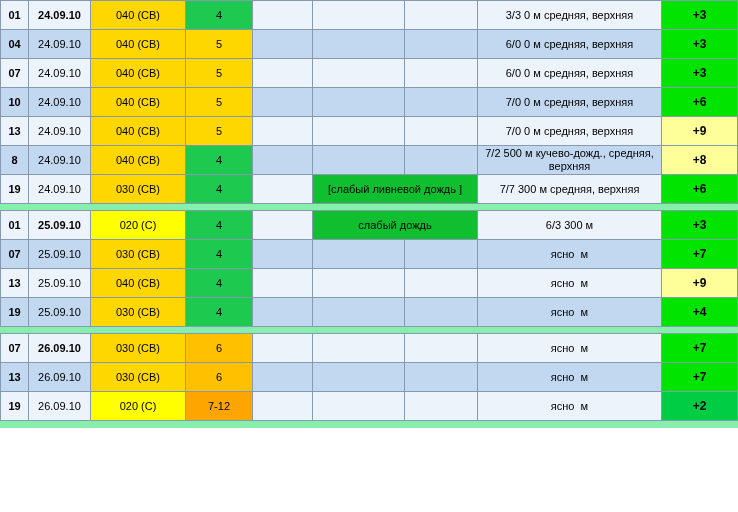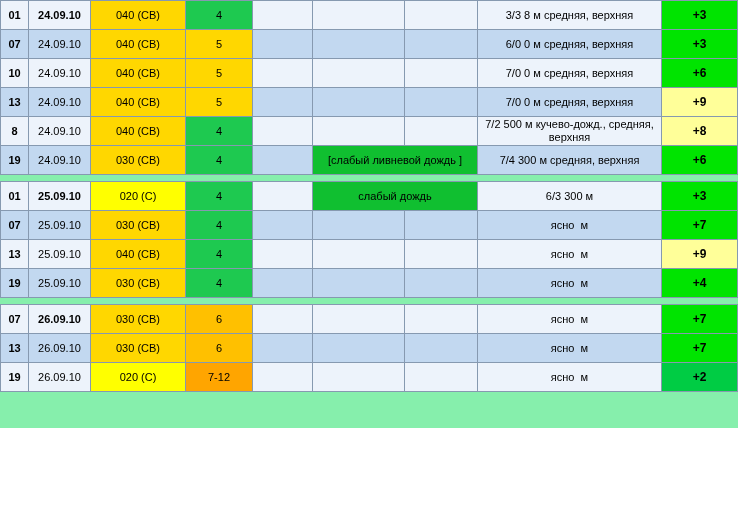--- a/index.html
+++ b/index.html
@@ -72,21 +72,33 @@
     <tbody>
           <tr>
     <td class="c-hour">01</td>
     <td class="c-date first">24.09.10</td>
     <td class="c-wind" style="background-color: rgb(255, 215, 0);">040 (СВ)</td>
     <td class="c-speed" style="background-color: rgb(30, 201, 80);">4</td>
     <td class="c-gust"></td>
     <td class="c-precip-a"></td>
     <td class="c-precip-b"></td>
 
-    <td class="c-cloud">3/3 8 м средняя, верхняя</td>
+    <td class="c-cloud">3/3 0 м средняя, верхняя</td>
+    <td class="c-temp" style="background-color: rgb(0, 228, 0);">+3</td>
+  </tr>
+          <tr>
+    <td class="c-hour">04</td>
+    <td class="c-date">24.09.10</td>
+    <td class="c-wind" style="background-color: rgb(255, 215, 0);">040 (СВ)</td>
+    <td class="c-speed" style="background-color: rgb(255, 215, 0);">5</td>
+    <td class="c-gust"></td>
+    <td class="c-precip-a"></td>
+    <td class="c-precip-b"></td>
+
+    <td class="c-cloud">6/0 0 м средняя, верхняя</td>
     <td class="c-temp" style="background-color: rgb(0, 228, 0);">+3</td>
   </tr>
           <tr>
     <td class="c-hour">07</td>
     <td class="c-date">24.09.10</td>
     <td class="c-wind" style="background-color: rgb(255, 215, 0);">040 (СВ)</td>
     <td class="c-speed" style="background-color: rgb(255, 215, 0);">5</td>
     <td class="c-gust"></td>
     <td class="c-precip-a"></td>
     <td class="c-precip-b"></td>
@@ -131,21 +143,21 @@
     <td class="c-temp" style="background-color: rgb(255, 255, 153);">+8</td>
   </tr>
           <tr>
     <td class="c-hour">19</td>
     <td class="c-date">24.09.10</td>
     <td class="c-wind" style="background-color: rgb(255, 215, 0);">030 (СВ)</td>
     <td class="c-speed" style="background-color: rgb(30, 201, 80);">4</td>
     <td class="c-gust"></td>
 
     <td class="c-precip-merged" colspan="2" style="background-color: rgb(16, 191, 48);">[слабый ливневой дождь ]</td>
-    <td class="c-cloud">7/4 300 м средняя, верхняя</td>
+    <td class="c-cloud">7/7 300 м средняя, верхняя</td>
     <td class="c-temp" style="background-color: rgb(0, 228, 0);">+6</td>
   </tr>
         </tbody>
   </table>
 
   <table class="day-block">
     <colgroup>
       <col class="w-hour">
           <col class="w-date">
           <col class="w-wind">

